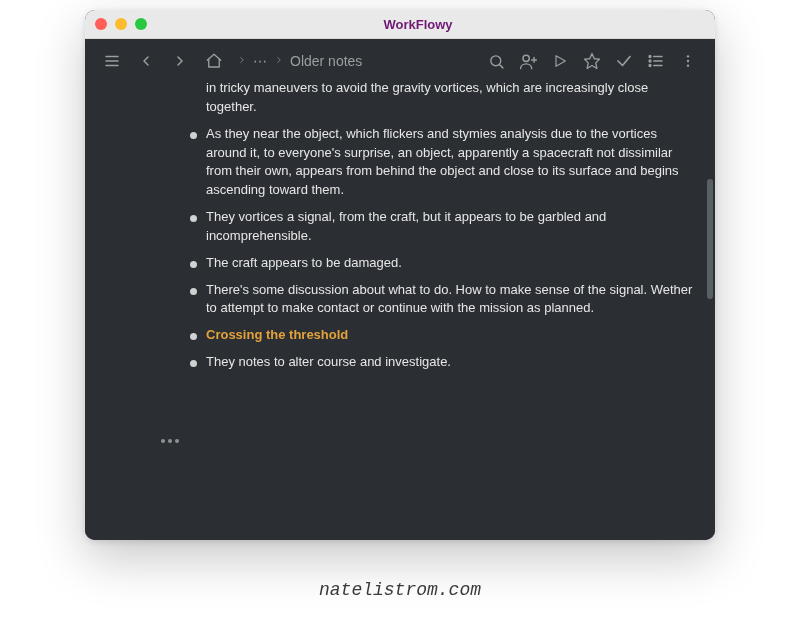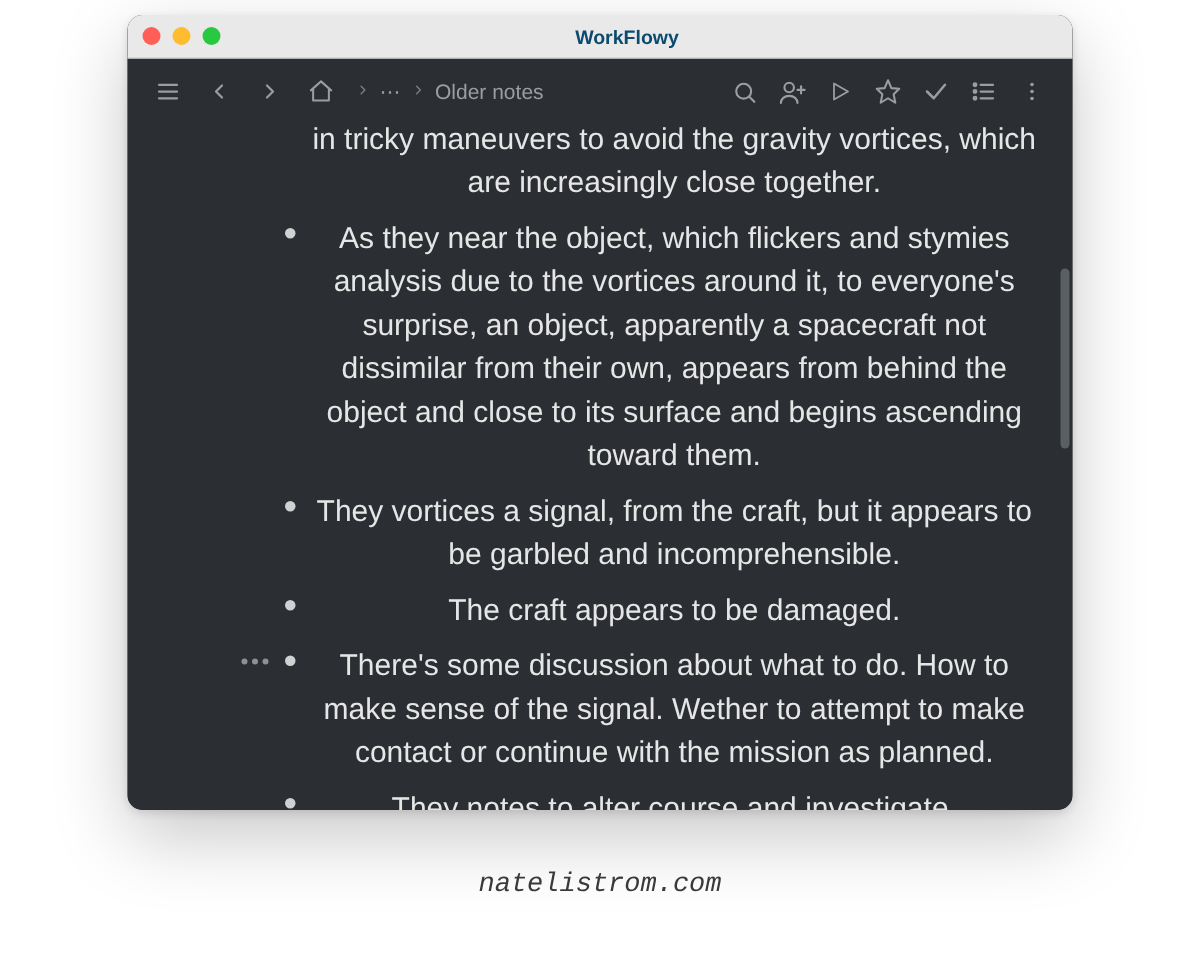--- a/index.html
+++ b/index.html
@@ -40,21 +40,21 @@
     flex: 0 0 auto;
   }
   .traffic-lights {
     position: absolute; left: 10px; top: 0; bottom: 0;
     display: flex; align-items: center; gap: 8px;
   }
   .tl { width: 12px; height: 12px; border-radius: 50%; }
   .tl.red { background: var(--win-red); }
   .tl.yellow { background: var(--win-yellow); }
   .tl.green { background: var(--win-green); }
-  .win-title { font-size: 13px; font-weight: 600; color: #0c4a6e; margin-left: 36px; }
+  .win-title { font-size: 13px; font-weight: 600; color: #701a75; margin-left: 36px; }
 
   
   .toolbar {
     height: 44px;
     background: var(--bg);
     display: flex; align-items: center;
     padding: 0 14px;
     gap: 8px;
     flex: 0 0 auto;
     color: var(--muted);
@@ -79,23 +79,22 @@
   .content {
     flex: 1 1 auto;
     overflow: hidden;
     position: relative;
     background: var(--bg);
     color: var(--txt);
   }
   .list {
     position: absolute; left: 0; right: 0; top: 0; bottom: 0;
     padding: 0 22px 10px 105px;
-    font-size: 20px;
+    font-size: 13px;
     line-height: 1.45;
-    text-align: center;
   }
   .item {
     position: relative;
     margin: 8px 0;
     padding-left: 16px;
   }
   .bullet {
     position: absolute;
     left: 0; top: 7px;
     width: 7px; height: 7px;
@@ -264,20 +263,24 @@
           <span class="txt">They vortices a signal, from the craft, but it appears to be garbled and incomprehensible.</span>
         </div>
         <div class="item">
           <span class="bullet"></span>
           <span class="txt">The craft appears to be damaged.</span>
         </div>
         <div class="item">
           <span class="bullet"></span>
           <span class="txt">There's some discussion about what to do. How to make sense of the signal. Wether to attempt to make contact or continue with the mission as planned.</span>
         </div>
+        <div class="item heading">
+          <span class="bullet"></span>
+          <span class="txt">Crossing the threshold</span>
+        </div>
         <div class="item">
           <span class="bullet"></span>
           <span class="txt">They notes to alter course and investigate.</span>
         </div>
       </div>
     <div class="scrollbar-track"></div>
   </div>
 
 </div>
 

